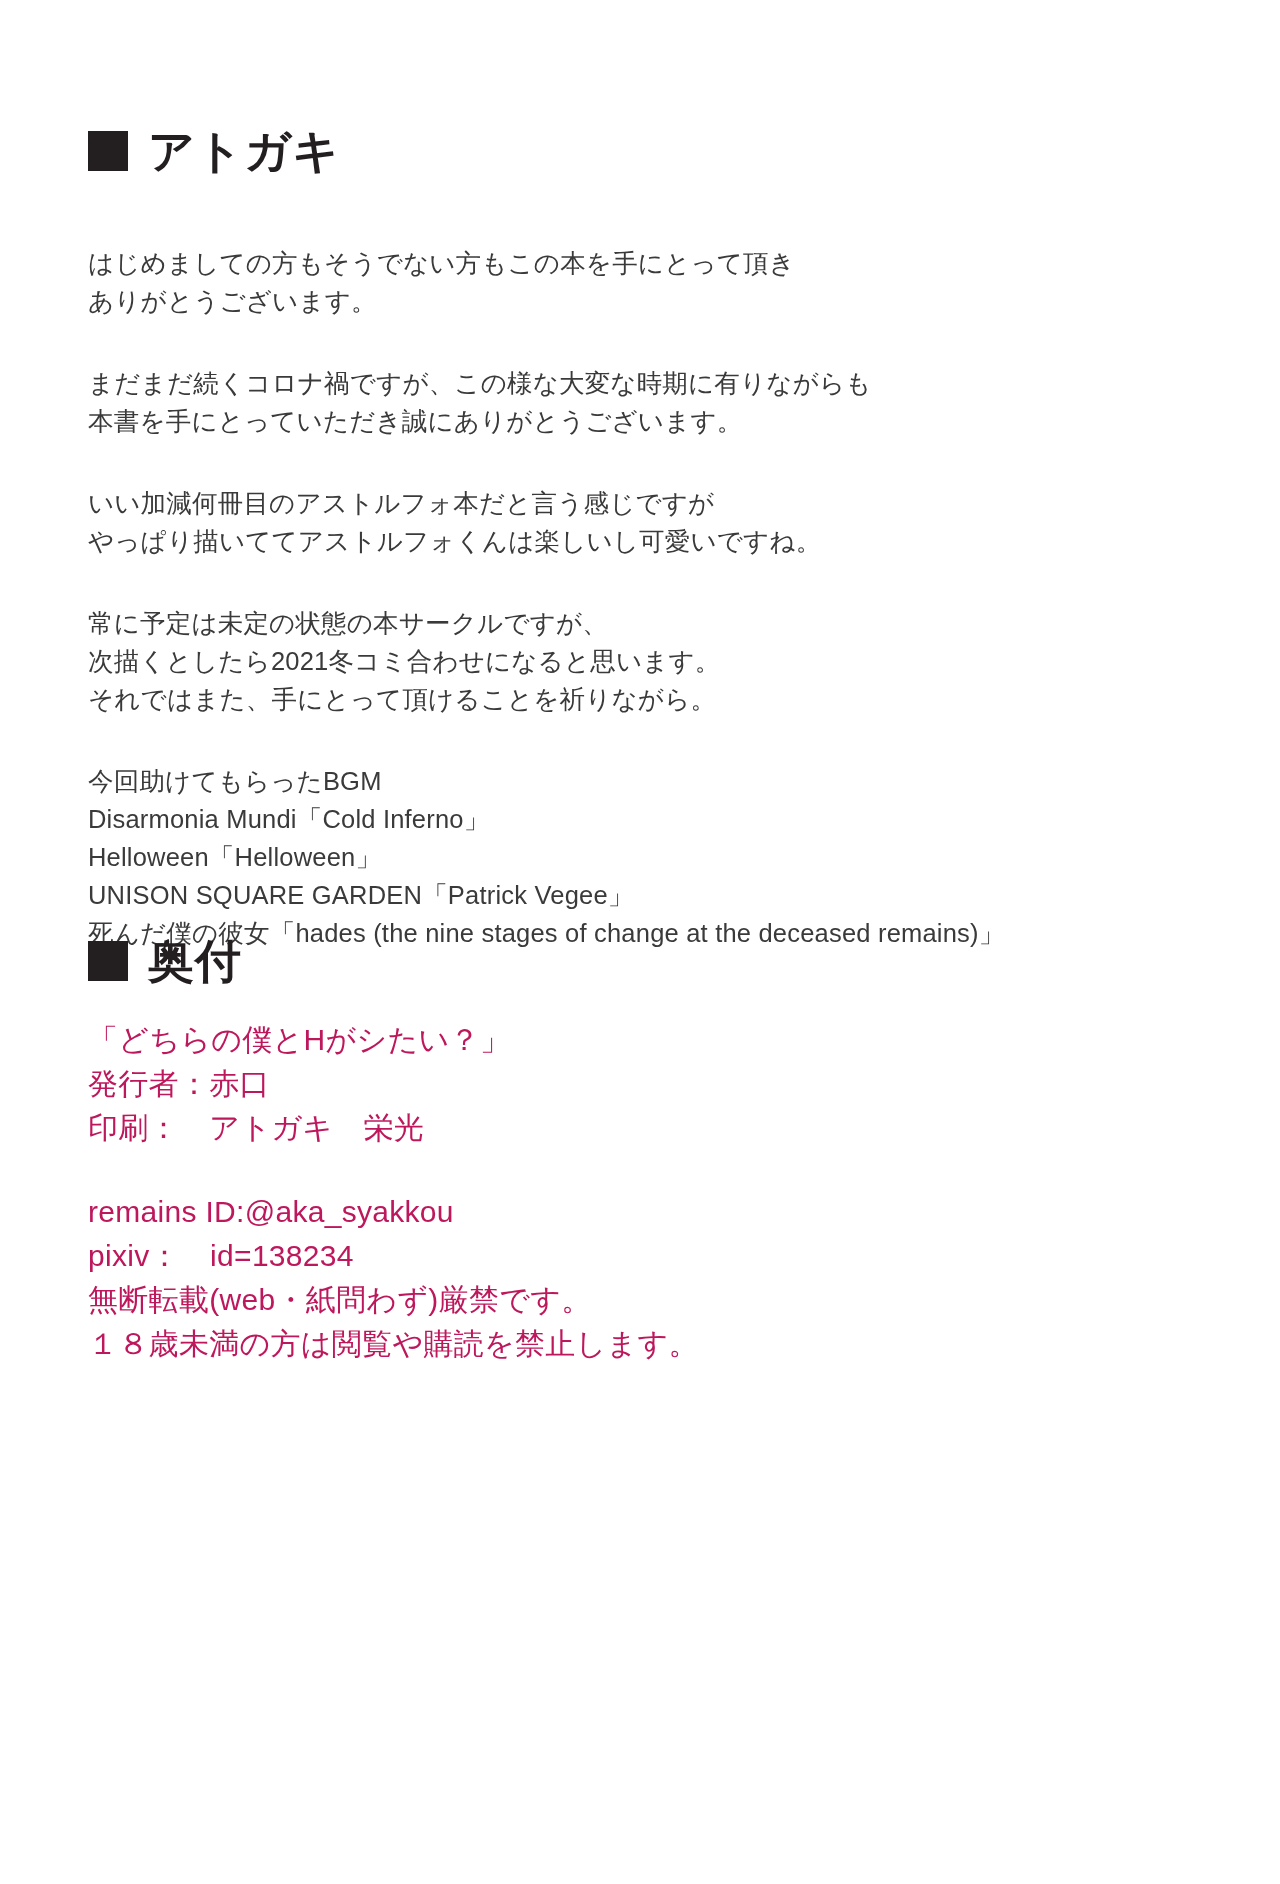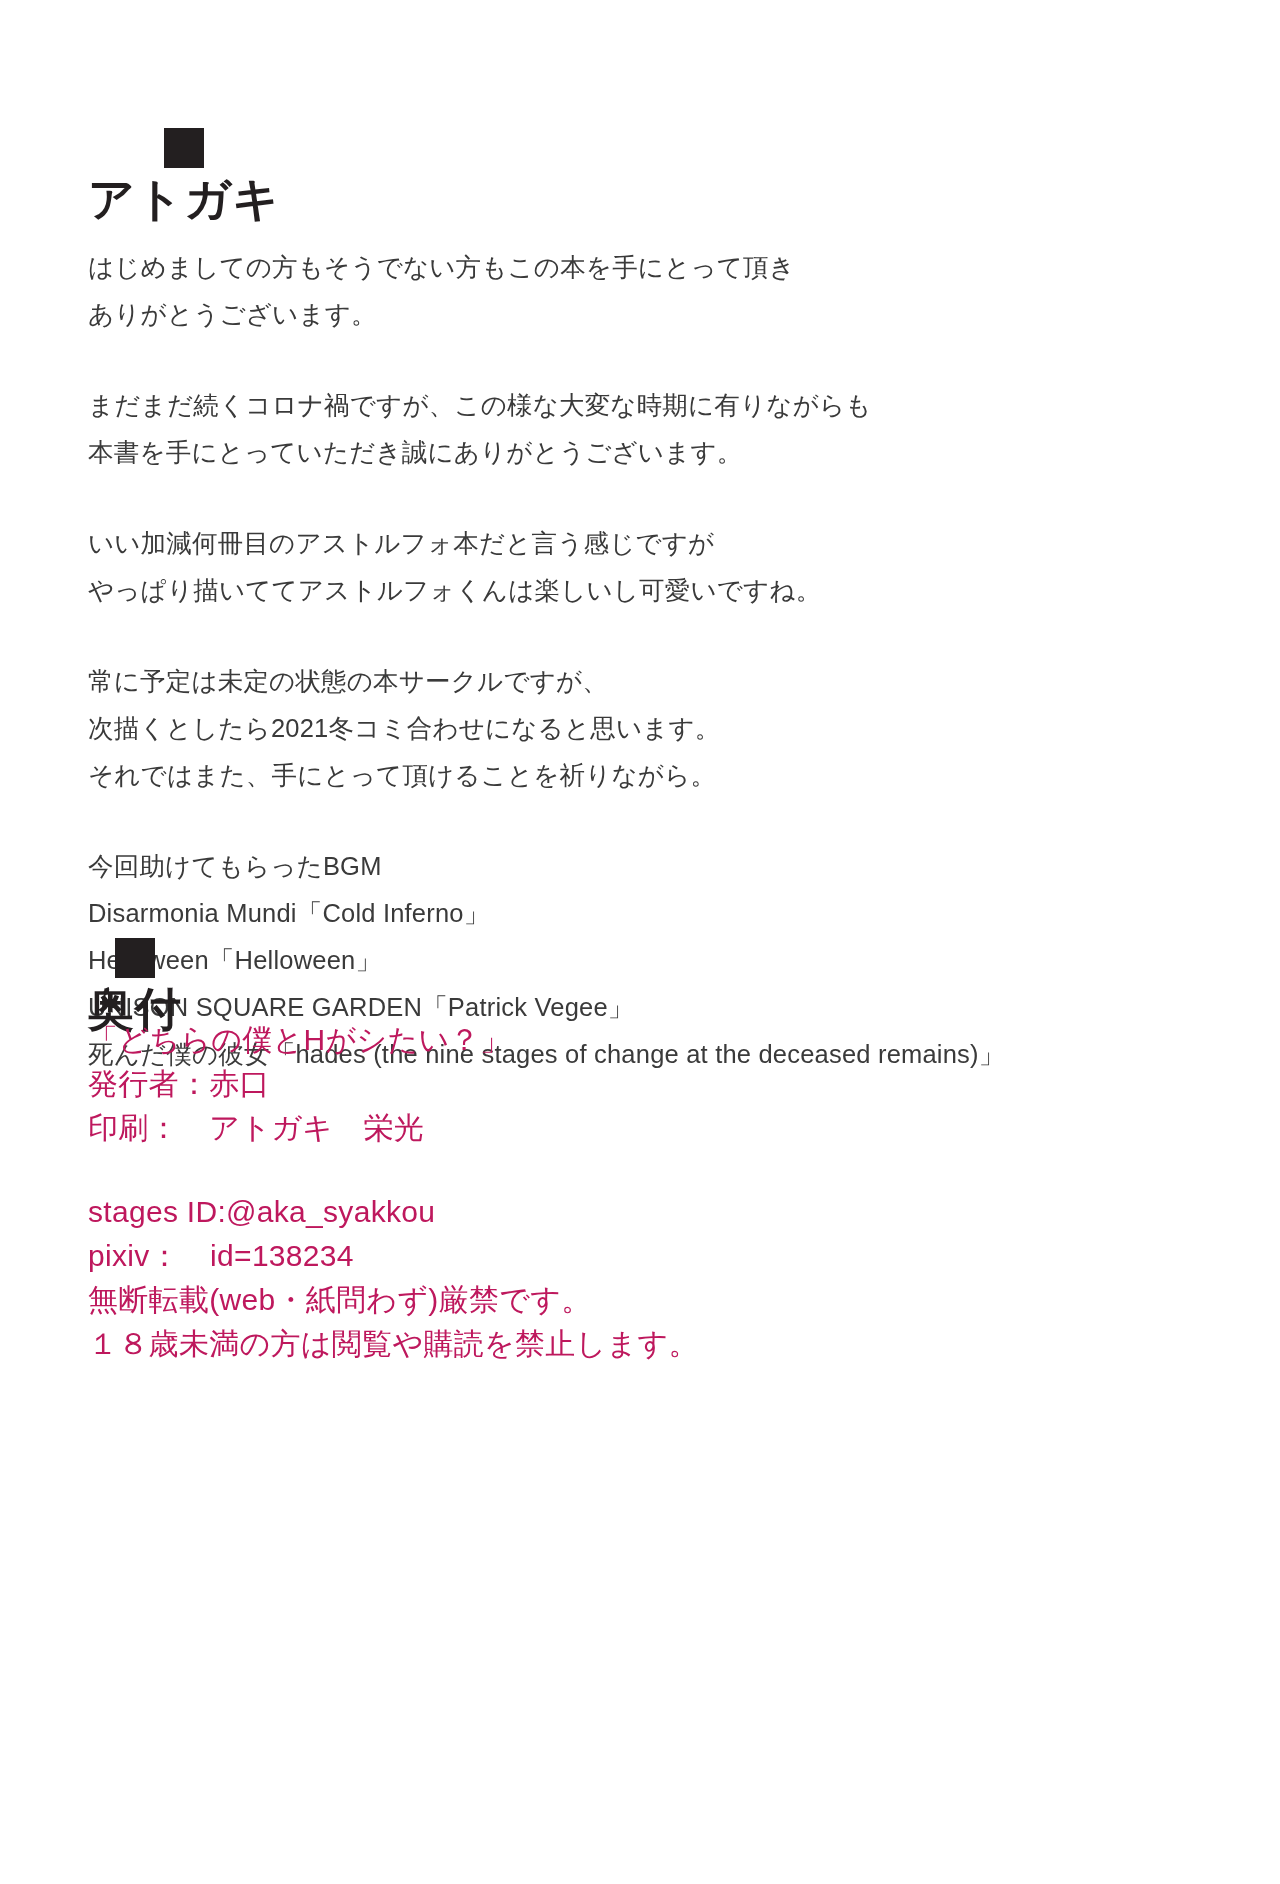--- a/index.html
+++ b/index.html
@@ -24,43 +24,42 @@
     background: #ffffff;
   }
   .section {
     position: absolute;
   }
 
   
   .heading {
     display: flex;
     align-items: center;
-    gap: 8px;
-    flex-direction: column;
+    gap: 20px;
   }
   .sq {
     width: 40px;
     height: 40px;
     background: #231f20;
     display: inline-block;
     flex: 0 0 auto;
   }
   .heading-text {
     font-size: 46px;
     font-weight: bold;
     letter-spacing: 1px;
     color: #231f20;
     line-height: 1;
     font-family: "DejaVu Sans", "Liberation Sans", sans-serif;
   }
 
   
   .para {
     font-size: 25.5px;
-    line-height: 47px;
+    line-height: 38px;
     color: #3a3a3a;
     white-space: pre-wrap;
     font-family: "Liberation Sans", "DejaVu Sans", sans-serif;
     letter-spacing: 0.2px;
   }
   .para + .para {
     margin-top: 44px;
   }
 
   .colophon-line {
@@ -112,20 +111,20 @@
     <span class="heading-text">奥付</span>
   </div>
 
   <div class="section" id="okuzuke-body">
     <div class="colophon-block">
       <div class="colophon-line">「どちらの僕とHがシたい？」</div>
       <div class="colophon-line">発行者：赤口</div>
       <div class="colophon-line">印刷：　アトガキ　栄光</div>
     </div>
     <div class="colophon-block">
-      <div class="colophon-line">stages ID:@aka_syakkou</div>
+      <div class="colophon-line">remains ID:@aka_syakkou</div>
       <div class="colophon-line">pixiv：　id=138234</div>
       <div class="colophon-line">無断転載(web・紙問わず)厳禁です。</div>
       <div class="colophon-line">１８歳未満の方は閲覧や購読を禁止します。</div>
     </div>
   </div>
 
 </div>
 
 </body></html>

